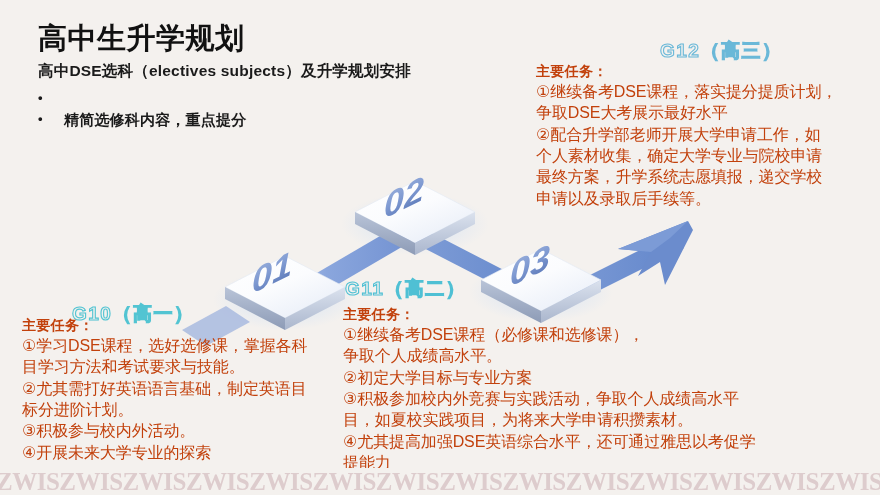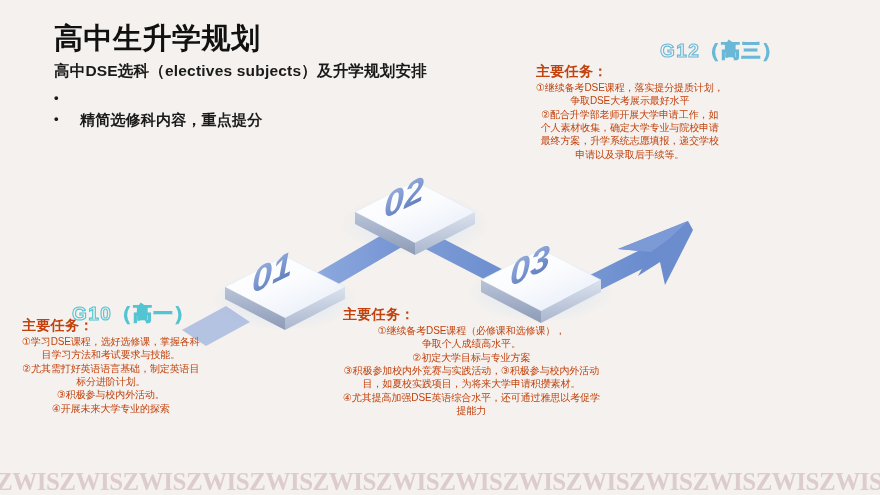--- a/index.html
+++ b/index.html
@@ -11,21 +11,21 @@
     position:relative;
   }
   #slide{
     position:absolute;inset:0;
     width:880px;height:495px;
     background:#f4f1ee;
     overflow:hidden;
   }
 
   
-  #header{position:absolute;left:54px;top:22px;width:520px;}
+  #header{position:absolute;left:38px;top:22px;width:520px;}
   #slide-title{
     font-size:29px;font-weight:bold;color:#111111;
     letter-spacing:0.5px;line-height:1.15;margin:0 0 7px 0;
   }
   #subtitle{
     font-size:15.5px;font-weight:bold;color:#1a1a1a;
     line-height:1.2;margin:0 0 6px 0;letter-spacing:0.2px;
   }
   .bullet-row{
     display:flex;align-items:flex-start;
@@ -47,21 +47,21 @@
     -webkit-text-stroke:1.1px #5ec8d8;
     white-space:nowrap;
   }
   #label-g10{left:72px;top:301px;-webkit-text-stroke-color:#52c4d2;}
   #label-g11{left:345px;top:276px;-webkit-text-stroke-color:#4fc0d4;}
   #label-g12{left:660px;top:38px;-webkit-text-stroke-color:#6ab8d8;}
 
   
   .task-block{position:absolute;color:#c2410c;}
   .task-head{font-size:14px;font-weight:bold;line-height:1.3;margin-bottom:1px;letter-spacing:0.3px;}
-  .task-line{font-size:10px;line-height:1.33;letter-spacing:-0.1px;white-space:nowrap;text-align:center;}
+  .task-line{font-size:16px;line-height:1.33;letter-spacing:-0.1px;white-space:nowrap;}
 
   #block-g10{left:22px;top:316px;}
   #block-g11{left:343px;top:305px;}
   #block-g12{left:536px;top:62px;}
 
   
   #watermark{
     position:absolute;left:0;bottom:0;width:880px;height:27px;
     overflow:hidden;display:flex;align-items:center;
     background:#f4f1ee;
@@ -174,38 +174,39 @@
       <polygon points="541,249 601,280 541,311 481,280" fill="url(#plateTop)" stroke="#e3e9f4" stroke-width="0.6"></polygon>
       <polygon points="481,280 541,311 541,323 481,292" fill="url(#plateLeft)"></polygon>
       <polygon points="541,311 601,280 601,292 541,323" fill="url(#plateRight)"></polygon>
       <g transform="translate(530,277) skewY(-26) scale(1,0.95)">
         <text x="0" y="0" font-family="'Liberation Sans',sans-serif" font-size="36" font-weight="bold" font-style="italic" fill="url(#numGrad)" text-anchor="middle">03</text>
       </g>
     </g>
   </svg>
 
   <div class="stage-label" id="label-g10">G10（高一）</div>
+  <div class="stage-label" id="label-g11">G11（高二）</div>
   <div class="stage-label" id="label-g12">G12（高三）</div>
 
   <div class="task-block" id="block-g10">
     <div class="task-head">主要任务：</div>
     <div class="task-line">①学习DSE课程，选好选修课，掌握各科</div>
     <div class="task-line">目学习方法和考试要求与技能。</div>
     <div class="task-line">②尤其需打好英语语言基础，制定英语目</div>
     <div class="task-line">标分进阶计划。</div>
     <div class="task-line">③积极参与校内外活动。</div>
     <div class="task-line">④开展未来大学专业的探索</div>
   </div>
 
   <div class="task-block" id="block-g11">
     <div class="task-head">主要任务：</div>
     <div class="task-line">①继续备考DSE课程（必修课和选修课），</div>
     <div class="task-line">争取个人成绩高水平。</div>
     <div class="task-line">②初定大学目标与专业方案</div>
-    <div class="task-line">③积极参加校内外竞赛与实践活动，③积极参与校内外活动</div>
+    <div class="task-line">③积极参加校内外竞赛与实践活动，争取个人成绩高水平</div>
     <div class="task-line">目，如夏校实践项目，为将来大学申请积攒素材。</div>
     <div class="task-line">④尤其提高加强DSE英语综合水平，还可通过雅思以考促学</div>
     <div class="task-line">提能力</div>
   </div>
 
   <div class="task-block" id="block-g12">
     <div class="task-head">主要任务：</div>
     <div class="task-line">①继续备考DSE课程，落实提分提质计划，</div>
     <div class="task-line">争取DSE大考展示最好水平</div>
     <div class="task-line">②配合升学部老师开展大学申请工作，如</div>

